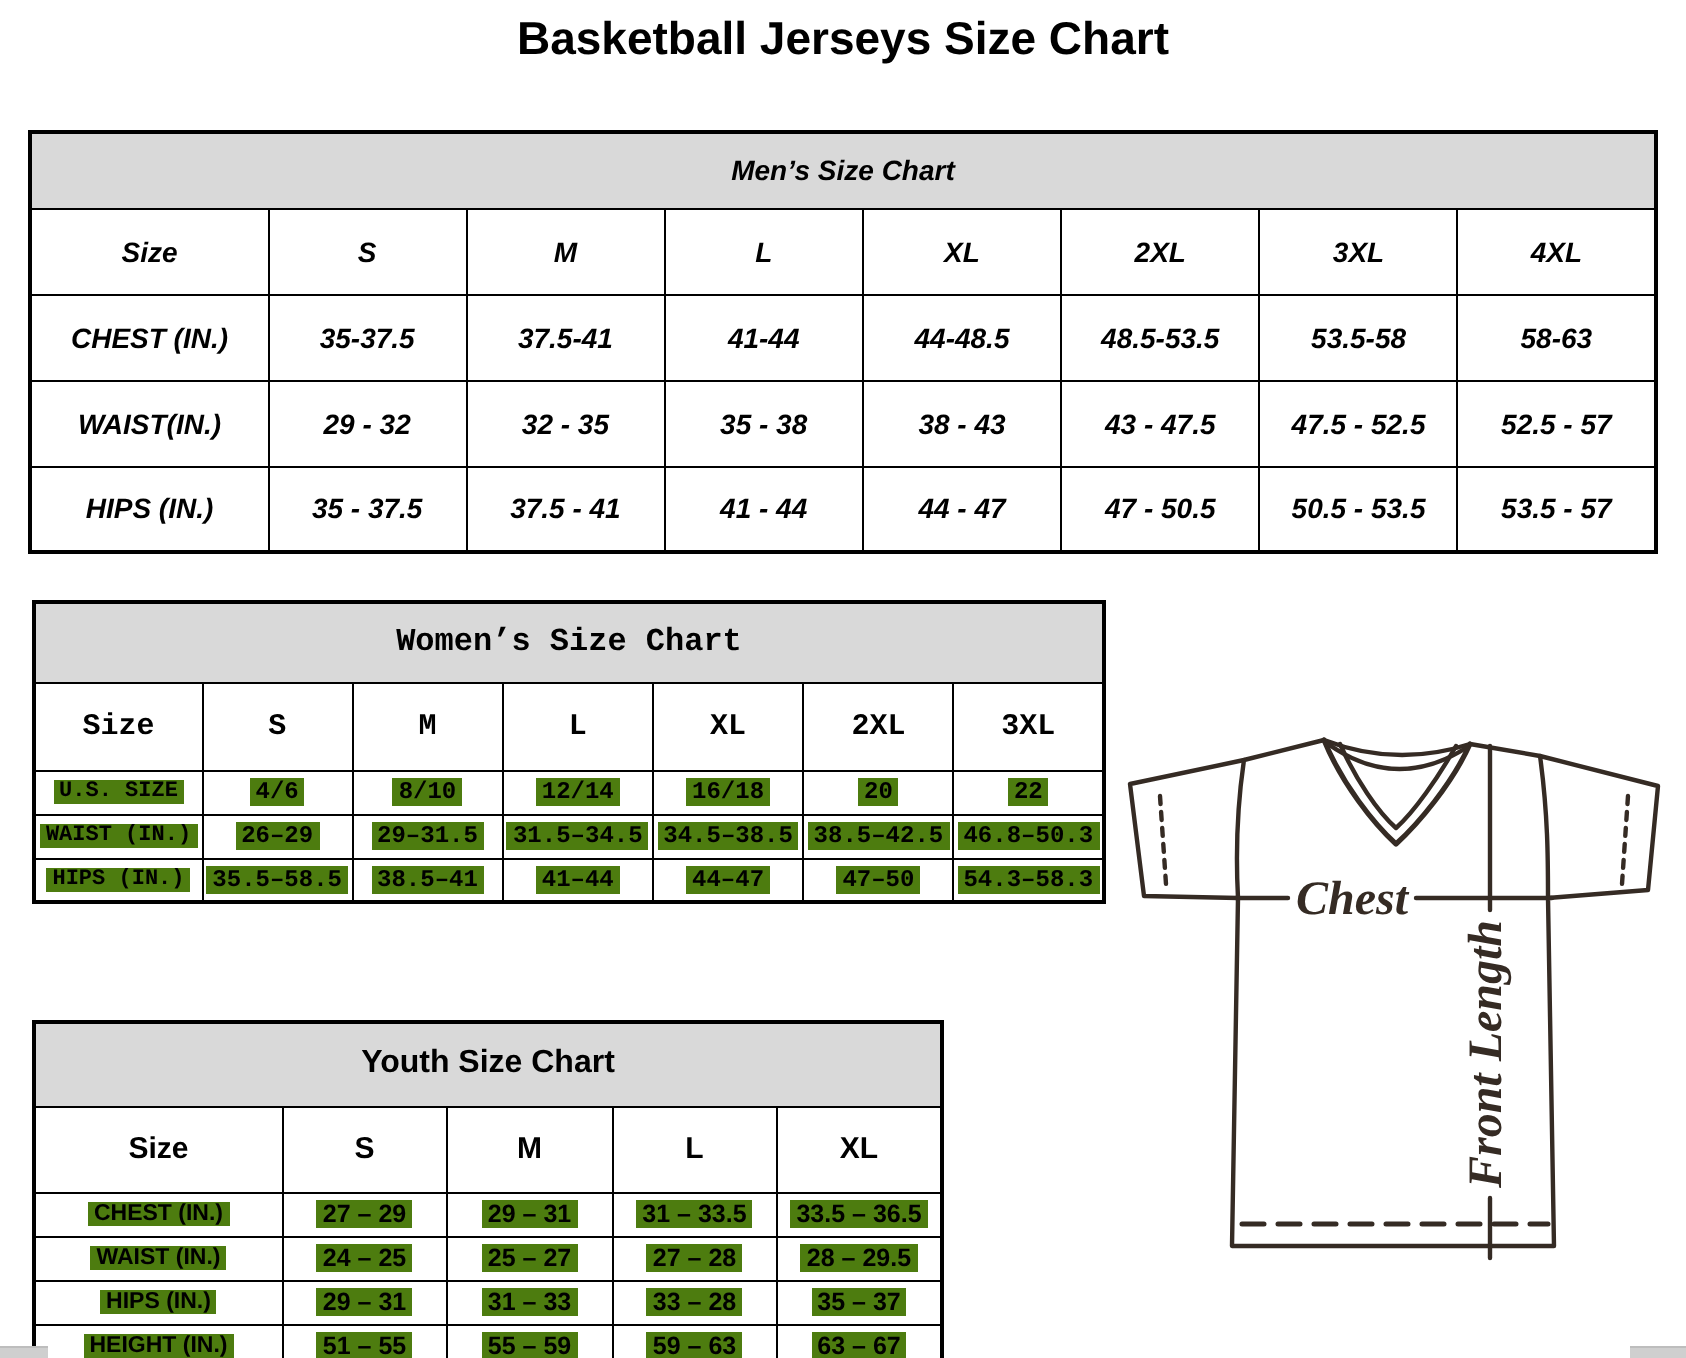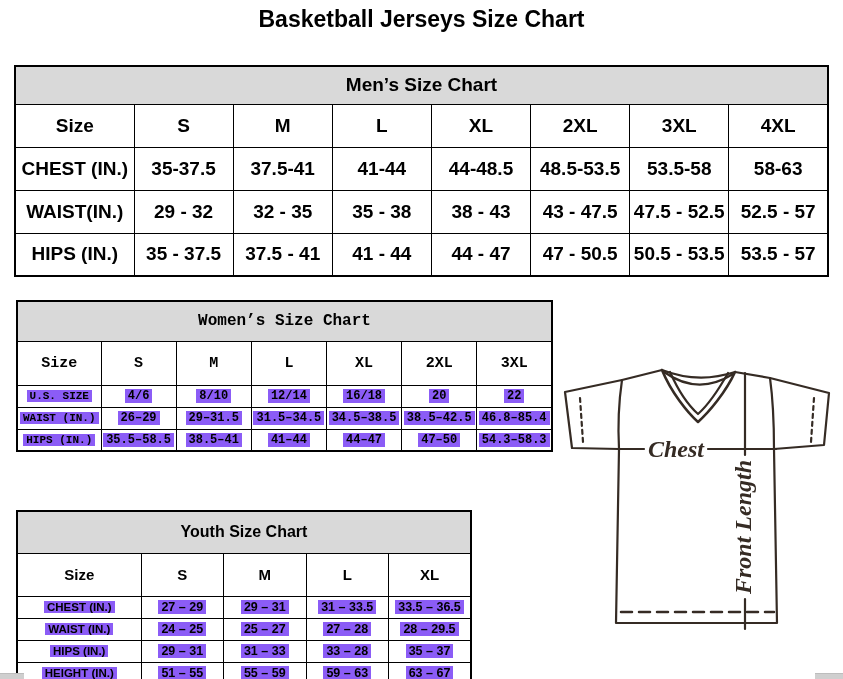--- a/index.html
+++ b/index.html
@@ -18,39 +18,39 @@
   table.chart th, table.chart td {
     border:1px solid #000; text-align:center; vertical-align:middle;
     font-weight:bold; padding:0; overflow:hidden; white-space:nowrap;
   }
   .band-cell { background:#d9d9d9; font-size:16px; }
   
   #mens { left:14px; top:65px; width:815px; }
   #mens tr.band-row { height:38px; }
   #mens tr.size-row { height:43px; }
   #mens tbody tr { height:43px; }
-  #mens th, #mens td { font-size:19px; }
+  #mens th, #mens td { font-size:14px;font-style:italic; }
   
   #womens { left:16px; top:300px; width:537px;font-family:Liberation Mono, monospace; }
   #womens tr.band-row { height:40px; }
   #womens tr.size-row { height:44px; }
   #womens tr.small { height:22px; }
   #womens tr.size-row th { font-size:15px; }
   #womens tr.small th { font-size:11px; }
   #womens tr.small td { font-size:12px; }
   
   #youth { left:16px; top:510px; width:456px; }
   #youth tr.band-row { height:42px; }
   #youth tr.size-row { height:43px; }
   #youth tr.small { height:22px; }
   #youth tr.size-row th { font-size:15px; }
   #youth tr.small th { font-size:11.5px; }
   #youth tr.small td { font-size:12.5px; }
   
-  tr.small span { background:#8b5cf6; padding:0 3px; }
+  tr.small span { background:#4d7c0f; padding:0 3px; }
   
   .jersey-wrap { position:absolute; left:558px; top:362px; width:282px; height:295px; }
   .jersey-wrap svg { display:block; }
   .jersey-label {
     font-family:"Liberation Serif", serif; font-style:italic; font-weight:bold;
     font-size:24px; fill:#352b24;
   }
   
   .scroll-frag { position:absolute; height:5px; background:#cfcfcf; border-top:1px solid #bdbdbd; }
   .scroll-frag.left  { left:0;  top:673px; width:24px; }
@@ -157,21 +157,21 @@
         <td><span>20</span></td>
         <td><span>22</span></td>
       </tr>
       <tr class="small">
         <th><span>WAIST (IN.)</span></th>
         <td><span>26–29</span></td>
         <td><span>29–31.5</span></td>
         <td><span>31.5–34.5</span></td>
         <td><span>34.5–38.5</span></td>
         <td><span>38.5–42.5</span></td>
-        <td><span>46.8–85.4</span></td>
+        <td><span>46.8–50.3</span></td>
       </tr>
       <tr class="small">
         <th><span>HIPS (IN.)</span></th>
         <td><span>35.5–58.5</span></td>
         <td><span>38.5–41</span></td>
         <td><span>41–44</span></td>
         <td><span>44–47</span></td>
         <td><span>47–50</span></td>
         <td><span>54.3–58.3</span></td>
       </tr>

